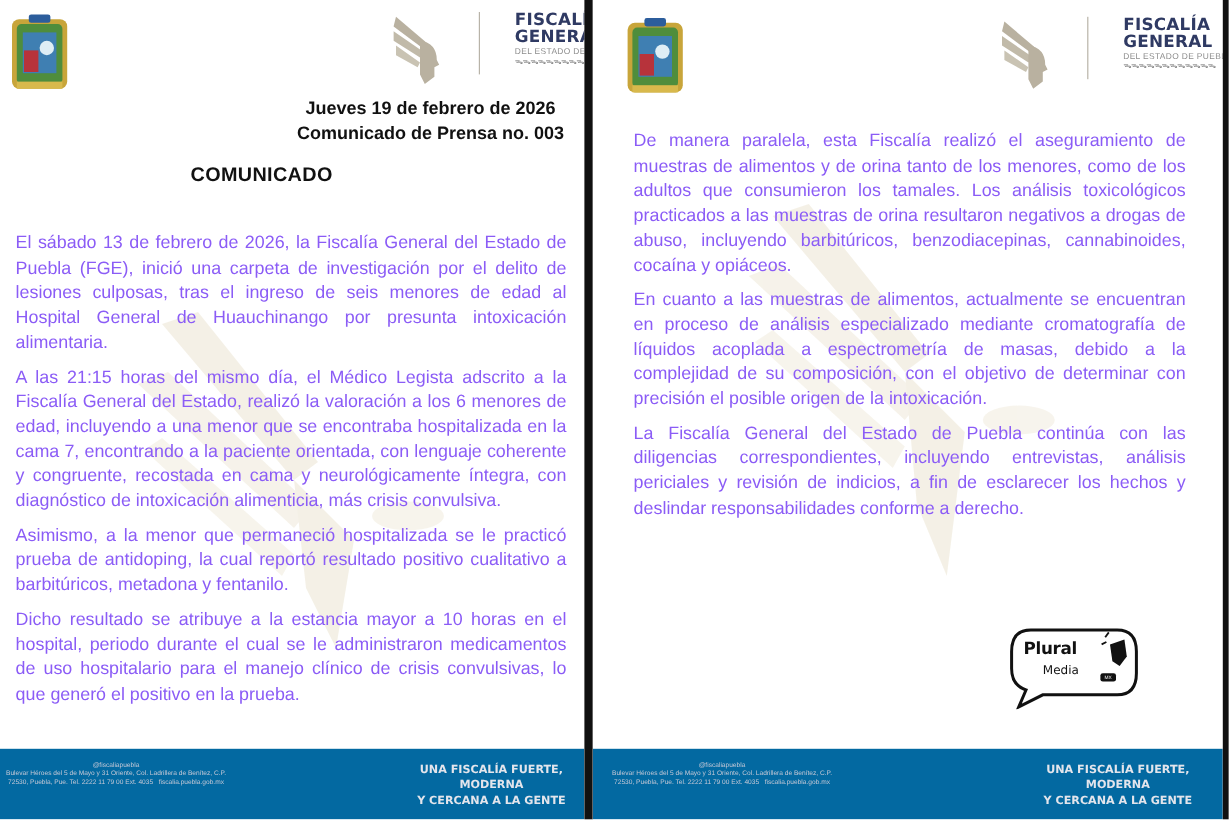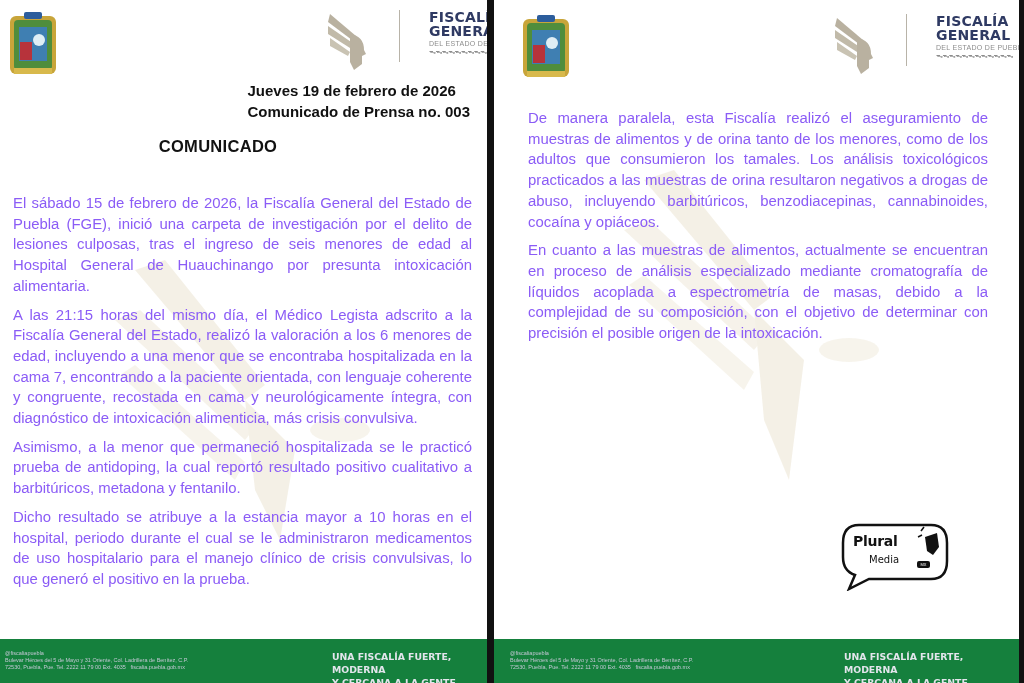--- a/index.html
+++ b/index.html
@@ -21,29 +21,29 @@
     .fge-logo { position: absolute; display: flex; align-items: flex-start; gap: 24px; }
     .page-left .fge-logo { left: 326px; top: 10px; }
     .page-right .fge-logo { left: 339px; top: 14px; }
     .fge-head { width: 46px; height: 62px; }
     .fge-sep { width: 1px; height: 52px; background: #b8b3a8; margin: 0 5px 0 3px; }
     .fge-text { display: flex; flex-direction: column; line-height: 1; }
     .fge-t1, .fge-t2 { font-family: "DejaVu Sans", sans-serif; font-weight: bold; font-size: 14px; color: #2f3a63; letter-spacing: 0.2px; }
     .fge-t3 { font-size: 7px; color: #8d8d8d; margin-top: 2px; letter-spacing: 0.3px; white-space: nowrap; }
     .fge-pattern { font-size: 7px; color: #6b6b6b; letter-spacing: -0.5px; margin-top: 1px; white-space: nowrap; }
 
-    .date-block { position: absolute; right: 17px; top: 80px; text-align: left; font-weight: bold; font-size: 15px; line-height: 21px; color: #111; }
+    .date-block { position: absolute; right: 17px; top: 80px; text-align: center; font-weight: bold; font-size: 15px; line-height: 21px; color: #111; }
     .doc-title { position: absolute; left: 0; width: 436px; top: 137px; text-align: center; font-weight: bold; font-size: 16.5px; color: #111; letter-spacing: 0.3px; }
 
     .body-text { position: absolute; text-align: justify; font-size: 14.9px; line-height: 20.7px; color: #8b5cf6; }
     .page-left .body-text { left: 13px; width: 459px; top: 193px; }
     .page-right .body-text { left: 34px; width: 460px; top: 108px; }
     .body-text p { margin-bottom: 8px; }
 
-    .footer { position: absolute; left: 0; bottom: 0; height: 44px; width: 100%; background: #15803d; }
+    .footer { position: absolute; left: 0; bottom: 0; height: 59px; width: 100%; background: #0369a1; text-align: center; }
     .footer-contact { position: absolute; left: 5px; top: 11px; font-size: 5.5px; line-height: 7.2px; color: #c4c8d6; }
     .page-right .footer-contact { left: 16px; }
     .footer-slogan { position: absolute; top: 11px; font-family: "DejaVu Sans", sans-serif; font-weight: bold; font-size: 9.3px; line-height: 13px; color: #e3e5ec; }
     .page-left .footer-slogan { left: 332px; }
     .page-right .footer-slogan { left: 350px; }
 
     .plural-badge { position: absolute; left: 345px; top: 521px; width: 112px; height: 70px; }
     .plural-word { position: absolute; left: 14px; top: 12px; font-family: "DejaVu Sans", sans-serif; font-weight: bold; font-size: 14px; color: #111; letter-spacing: -0.3px; }
     .media-word { position: absolute; left: 30px; top: 33px; font-family: "DejaVu Sans", sans-serif; font-size: 10px; color: #111; }
     .mx-tag { position: absolute; left: 78px; top: 40px; width: 13px; height: 7px; background: #111; border-radius: 2px; color: #fff; font-size: 4px; line-height: 7px; text-align: center; }
@@ -88,21 +88,21 @@
   </div>
 
   <div class="date-block">
     <div>Jueves 19 de febrero de 2026</div>
     <div>Comunicado de Prensa no. 003</div>
   </div>
 
   <div class="doc-title">COMUNICADO</div>
 
   <div class="body-text">
-    <p>El sábado 15 de febrero de 2026, la Fiscalía General del Estado de Puebla (FGE), inició una carpeta de investigación por el delito de lesiones culposas, tras el ingreso de seis menores de edad al Hospital General de Huauchinango por presunta intoxicación alimentaria.</p>
+    <p>El sábado 13 de febrero de 2026, la Fiscalía General del Estado de Puebla (FGE), inició una carpeta de investigación por el delito de lesiones culposas, tras el ingreso de seis menores de edad al Hospital General de Huauchinango por presunta intoxicación alimentaria.</p>
     <p>A las 21:15 horas del mismo día, el Médico Legista adscrito a la Fiscalía General del Estado, realizó la valoración a los 6 menores de edad, incluyendo a una menor que se encontraba hospitalizada en la cama 7, encontrando a la paciente orientada, con lenguaje coherente y congruente, recostada en cama y neurológicamente íntegra, con diagnóstico de intoxicación alimenticia, más crisis convulsiva.</p>
     <p>Asimismo, a la menor que permaneció hospitalizada se le practicó prueba de antidoping, la cual reportó resultado positivo cualitativo a barbitúricos, metadona y fentanilo.</p>
     <p>Dicho resultado se atribuye a la estancia mayor a 10 horas en el hospital, periodo durante el cual se le administraron medicamentos de uso hospitalario para el manejo clínico de crisis convulsivas, lo que generó el positivo en la prueba.</p>
   </div>
 
   <div class="footer">
     <div class="footer-contact">
       <div>@fiscaliapuebla</div>
       <div>Bulevar Héroes del 5 de Mayo y 31 Oriente, Col. Ladrillera de Benítez, C.P.</div>
       <div><span>72530, Puebla, Pue. Tel. 2222 11 79 00 Ext. 4035</span>&nbsp;&nbsp;&nbsp;<span>fiscalia.puebla.gob.mx</span></div>
@@ -148,20 +148,21 @@
       <span class="fge-t1">FISCALÍA</span>
       <span class="fge-t2">GENERAL</span>
       <span class="fge-t3">DEL ESTADO DE PUEBLA</span>
       <span class="fge-pattern">ᯓᯓᯓᯓᯓᯓᯓᯓᯓᯓᯓᯓ</span>
     </div>
   </div>
 
   <div class="body-text">
     <p>De manera paralela, esta Fiscalía realizó el aseguramiento de muestras de alimentos y de orina tanto de los menores, como de los adultos que consumieron los tamales. Los análisis toxicológicos practicados a las muestras de orina resultaron negativos a drogas de abuso, incluyendo barbitúricos, benzodiacepinas, cannabinoides, cocaína y opiáceos.</p>
     <p>En cuanto a las muestras de alimentos, actualmente se encuentran en proceso de análisis especializado mediante cromatografía de líquidos acoplada a espectrometría de masas, debido a la complejidad de su composición, con el objetivo de determinar con precisión el posible origen de la intoxicación.</p>
+    <p>La Fiscalía General del Estado de Puebla continúa con las diligencias correspondientes, incluyendo entrevistas, análisis periciales y revisión de indicios, a fin de esclarecer los hechos y deslindar responsabilidades conforme a derecho.</p>
   </div>
 
   <div class="plural-badge">
     <svg width="112" height="70" viewBox="0 0 112 70" style="position:absolute;left:0;top:0;">
       <path d="M20 4 H92 Q108 4 108 22 V40 Q108 58 92 58 H30 L10 68 L16 54 Q4 50 4 36 V22 Q4 4 20 4 Z" fill="#ffffff" stroke="#111" stroke-width="2.5"></path>
       <path d="M86 16 L98 12 L100 26 L94 34 L88 30 Z" fill="#111"></path>
       <line x1="82" y1="10" x2="85" y2="6" stroke="#111" stroke-width="1.5"></line>
       <line x1="79" y1="16" x2="83" y2="14" stroke="#111" stroke-width="1.5"></line>
     </svg>
     <span class="plural-word">Plural</span>

